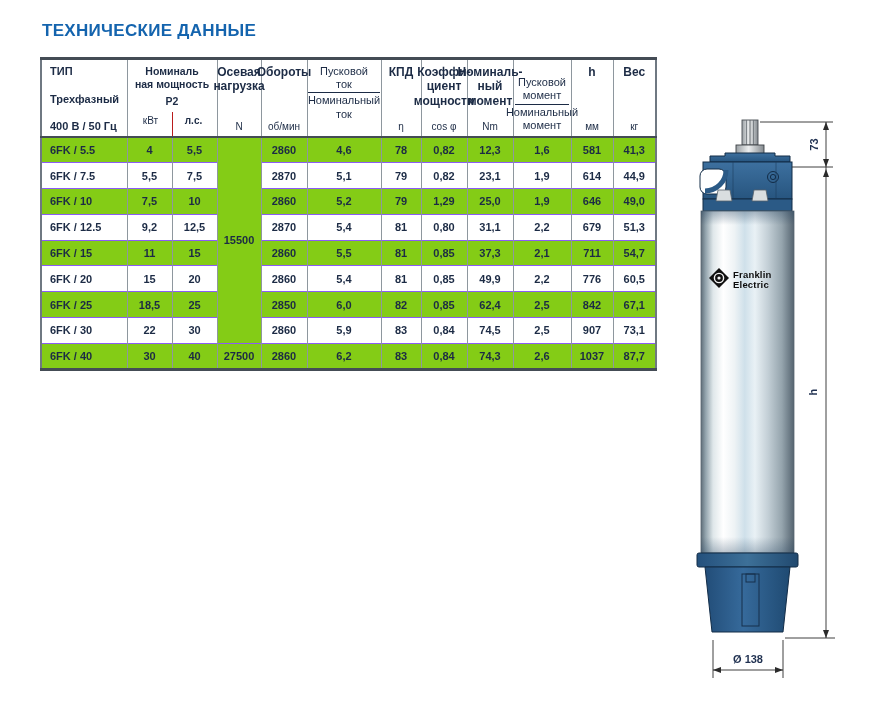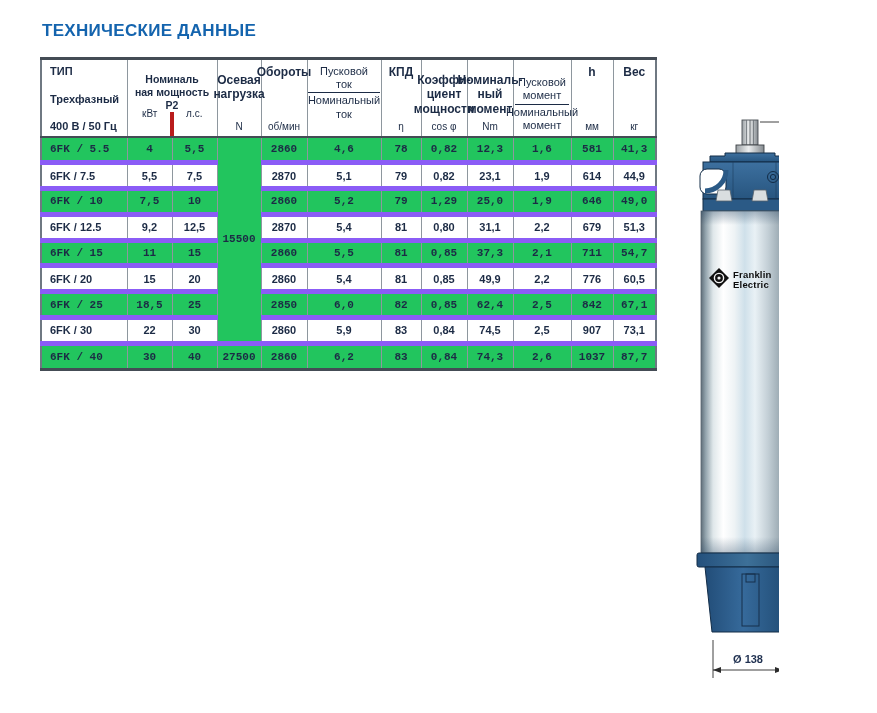--- a/index.html
+++ b/index.html
@@ -1,56 +1,56 @@
 <!DOCTYPE html>
 <html><head>
 <meta charset="utf-8">
 <style>
   * { margin:0; padding:0; box-sizing:border-box; }
   html,body { background:#ffffff; }
   .page {
-    position:relative; width:779px; height:713px; background:#ffffff;
+    position:relative; width:877px; height:713px; background:#ffffff;
     font-family:"Liberation Sans", sans-serif; overflow:hidden;
   }
   .title {
     position:absolute; left:42px; top:21px;
     font-size:17px; font-weight:700; color:#1464ae; letter-spacing:0.3px;
   }
   table.tech {
     position:absolute; left:40px; top:57px; width:615px;
     border-collapse:collapse; table-layout:fixed;
     border-left:2px solid #6f7882; border-right:2px solid #6f7882;
     border-top:3px solid #444c55; border-bottom:3px solid #444c55;
   }
   .tech th, .tech td { border-right:1px solid #8e979e; }
   .tech th:last-child, .tech td:last-child { border-right:none; }
   .tech thead tr { border-bottom:2px solid #444c55; }
-  .tech tbody tr + tr { border-top:5px solid #8b5cf6; }
+  .tech tbody tr + tr { border-top:1px solid #8b5cf6; }
   .tech th { vertical-align:top; font-weight:700; color:#1c2b45; padding:0; }
   .hw {
     height:76px; display:flex; flex-direction:column; align-items:center;
     justify-content:space-between; padding:5px 2px 4px 2px; text-align:center;
   }
   .hw.left { align-items:flex-start; text-align:left; padding-left:8px; }
   .lbl { font-size:12px; font-weight:700; line-height:1.2; }
   .lbl-lg { font-size:10.5px; font-weight:700; line-height:1.25; }
   .lbl-xl { font-size:12px; font-weight:700; }
   .typ { font-size:11px; font-weight:700; }
   .u { font-size:10px; font-weight:400; }
-  .pre { white-space:pre-line;margin-top:8px; }
+  .pre { white-space:pre-line; }
   .frac { font-size:11px; font-weight:400; line-height:1.2; }
   .frac .top { display:inline-block; border-bottom:1px solid #1c2b45; padding:0 3px 1px 3px; margin-bottom:1px; }
   .pw-units { display:flex; align-self:stretch; height:24px; align-items:flex-end; }
-  .pw-units span { flex:1; text-align:center; font-size:10px; font-weight:400; padding-bottom:17px; }
-  .pw-units .hp-u { border-left:4px solid #b91c1c; height:24px; display:flex; align-items:flex-end; justify-content:center; }
+  .pw-units span { flex:1; text-align:center; font-size:10px; font-weight:400; padding-bottom:10px; }
+  .pw-units .hp-u { border-left:1px solid #b91c1c; height:24px; display:flex; align-items:flex-end; justify-content:center;font-weight:bold; }
   .tech td {
     height:25.8px; text-align:center; font-size:11px; font-weight:700; color:#1c2b45;
     background:#ffffff; overflow:hidden;
   }
-  .tech tr.shade td { background:#22c55e;font-family:Liberation Mono, monospace; }
+  .tech tr.shade td { background:#84cc16; }
   .tech td.type { text-align:left; padding-left:8px; }
   .tech td.axial { background:#ffffff; }
   .drawing { position:absolute; left:680px; top:100px; }
   .dim-text { font-size:11px; font-weight:700; fill:#1f3050; }
   .logo-text { font-size:9.5px; font-weight:700; fill:#0d0d0d; letter-spacing:0.2px; }
 </style>
 </head>
 <body>
 
 <div class="page">

